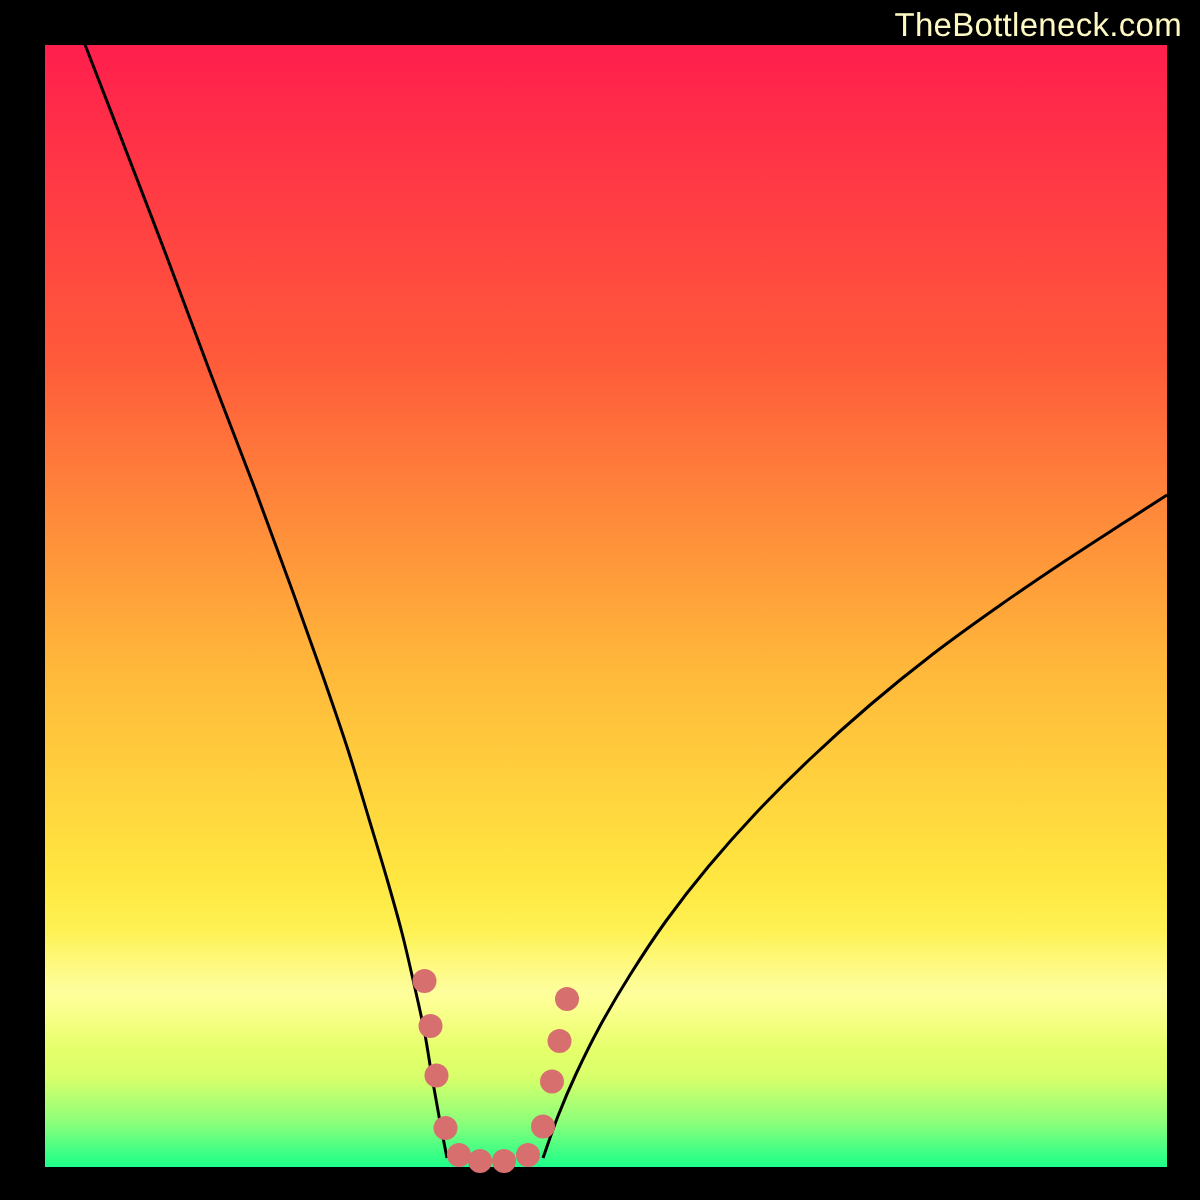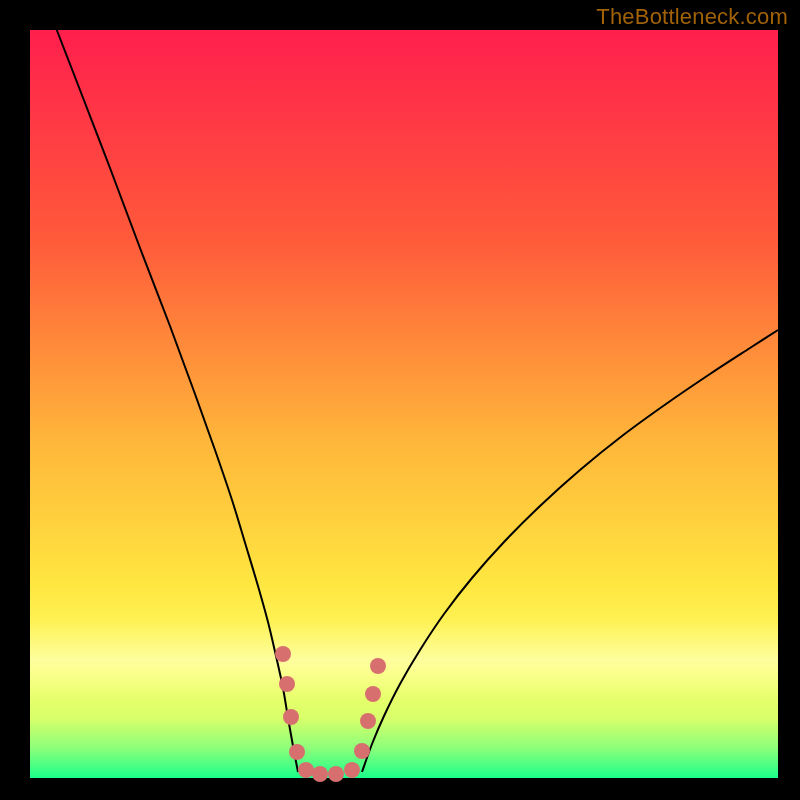--- a/index.html
+++ b/index.html
@@ -21,21 +21,21 @@
     position: absolute;
     top: 0;
     left: 0;
   }
   .watermark {
     position: absolute;
     top: 4px;
     right: 12px;
     font-size: 22px;
     font-weight: 500;
-    color: #a16207;
+    color: #fef9c3;
     letter-spacing: 0.2px;
   }
 </style>
 </head>
 <body>
 
 <div class="stage">
 
   <svg id="chart-svg" width="800" height="800" viewBox="0 0 800 800">
     <defs>

